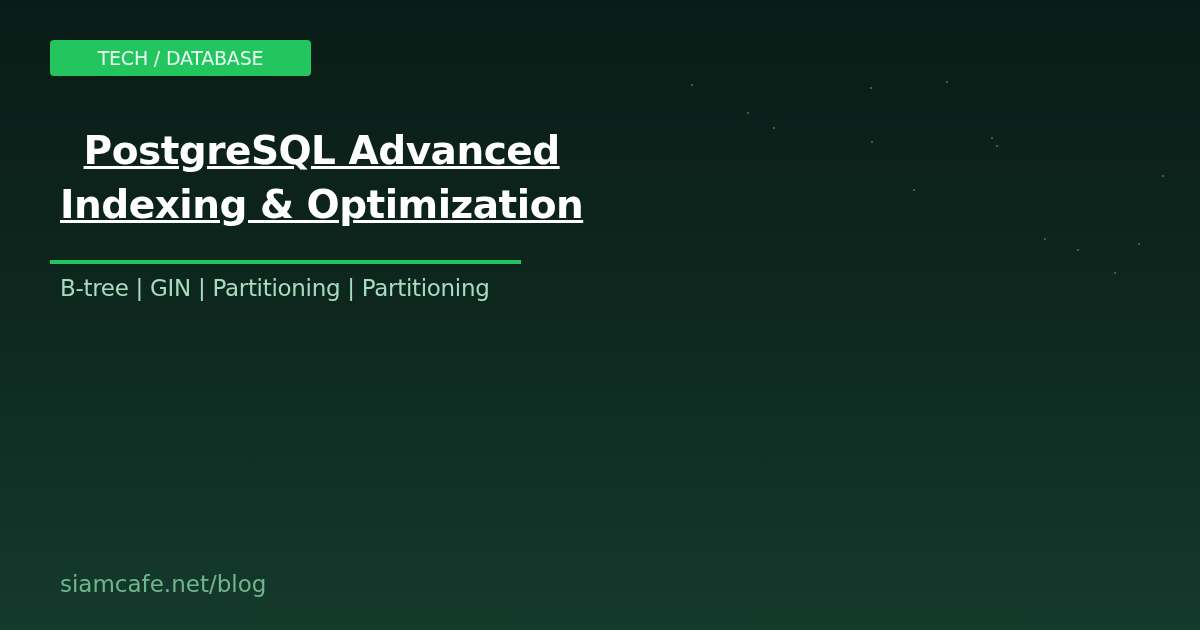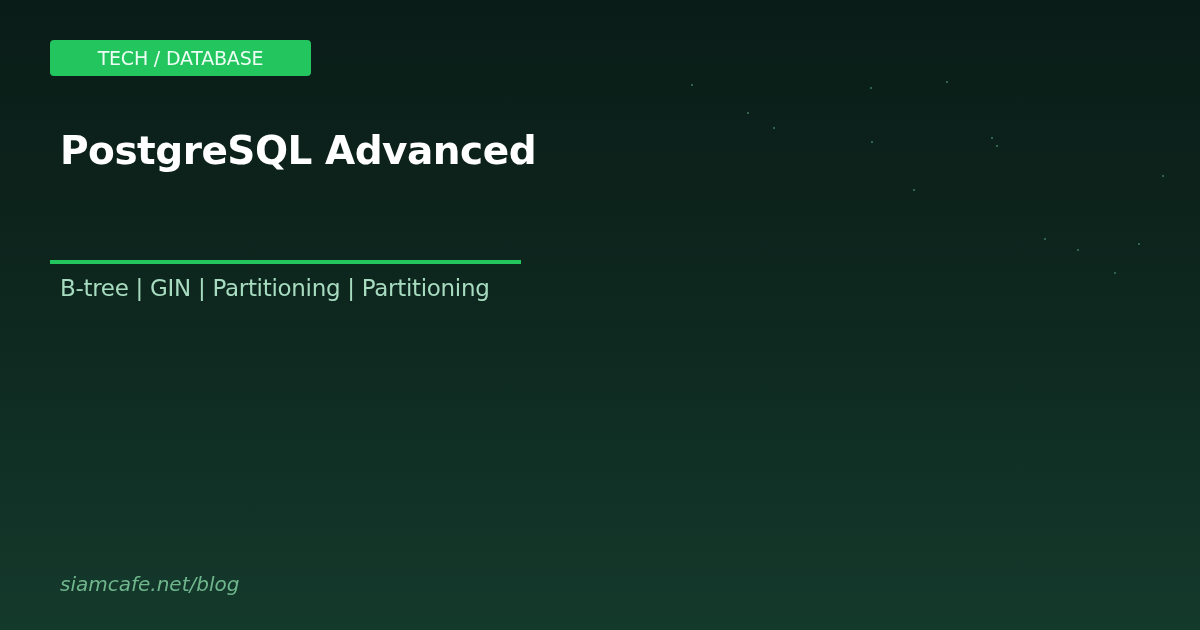--- a/index.html
+++ b/index.html
@@ -13,32 +13,32 @@
   .badge {
     position: absolute; left: 50px; top: 40px; width: 261px; height: 36px;
     background: #22c55e; border-radius: 4px; color: #ecfdf3;
     font-size: 19px; line-height: 36px; padding-left: 0; box-sizing: border-box;
     letter-spacing: -0.2px;
   }
   .title {
     position: absolute; left: 60px; top: 124px; color: #ffffff;
     font-weight: bold; font-size: 39px; line-height: 54px; letter-spacing: -0.5px;
   }
-  .title div { white-space: nowrap; }
+  .title div { white-space: nowrap; text-decoration: underline; }
   .rule {
     position: absolute; left: 50px; top: 260px; width: 471px; height: 4px;
     background: #22c55e;
   }
   .subtitle {
     position: absolute; left: 60px; top: 272px; color: #a7dcc0;
     font-size: 23px; line-height: 32px; white-space: nowrap; letter-spacing: -0.3px;
   }
   .footer {
     position: absolute; left: 60px; top: 570px; color: #6fb68d;
-    font-size: 20px; line-height: 28px; font-style: italic;
+    font-size: 23px; line-height: 28px;
   }
   svg.art { position: absolute; left: 0; top: 0; }
 </style>
 </head>
 <body>
 
 <div class="canvas">
 
   <svg class="art" width="1200" height="630" viewBox="0 0 1200 630">
 
@@ -125,20 +125,21 @@
       <rect x="800" y="490" width="21" height="16" rx="2" fill="#286a48">
       <rect x="870" y="490" width="21" height="16" rx="2" fill="#286a48">
       <rect x="930" y="490" width="21" height="16" rx="2" fill="#286a48">
     </rect></rect></rect></rect></rect></rect></rect></line></line></line></line></line></line></g>
   
 
   <div class="badge">TECH / DATABASE</div>
 
   <div class="title">
     <div>PostgreSQL Advanced</div>
+    <div>Indexing &amp; Optimization</div>
   </div>
 
   <div class="rule"></div>
 
   <div class="subtitle">B-tree | GIN | Partitioning | Partitioning</div>
 
   <div class="footer">siamcafe.net/blog</div>
 </line></line></line></circle></circle></circle></circle></circle></circle></circle></circle></circle></circle></circle></circle></circle></circle></circle></circle></circle></circle></circle></circle></circle></circle></circle></circle></circle></circle></circle></circle></circle></circle></circle></circle></circle></circle></center>
   </div>
 

